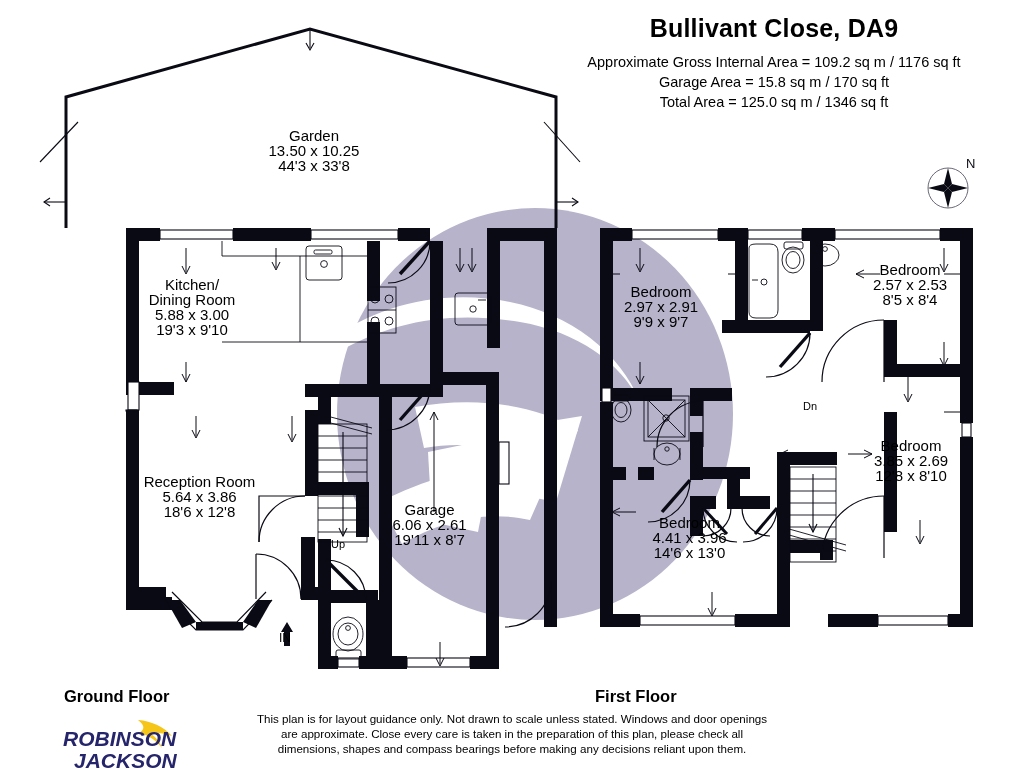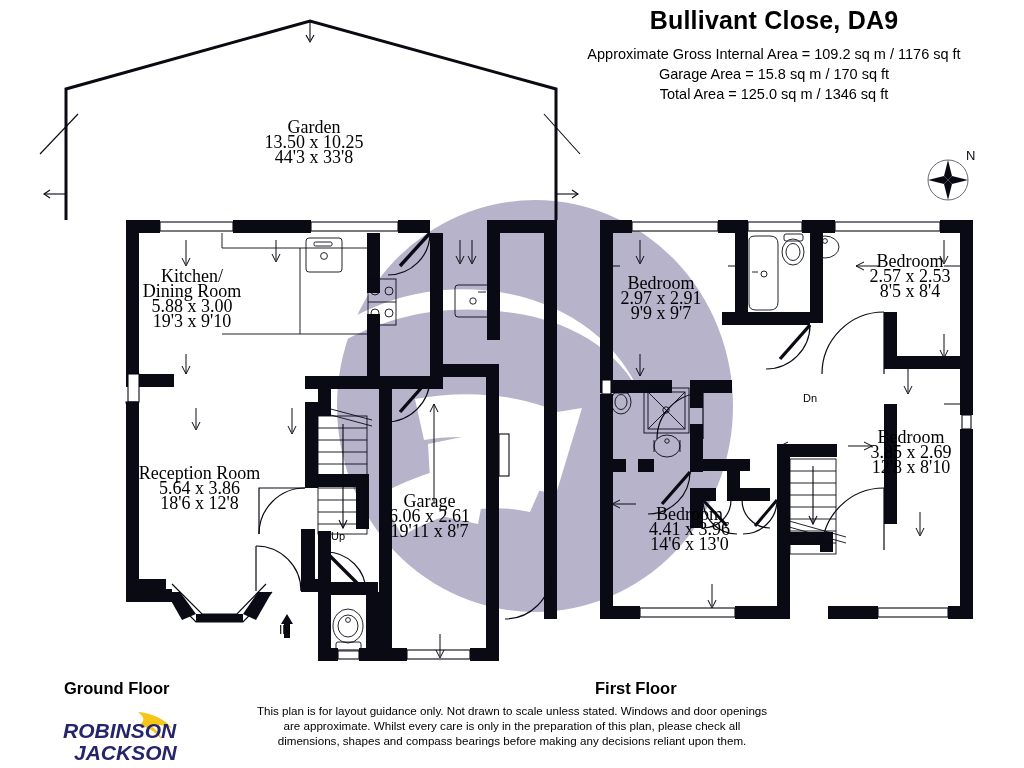--- a/index.html
+++ b/index.html
@@ -1,43 +1,43 @@
 <!DOCTYPE html>
 <html><head>
 <meta charset="utf-8">
 <style>
   html,body{margin:0;padding:0;background:#ffffff;}
   body{
     width:1024px;height:768px;overflow:hidden;position:relative;
     font-family:"Liberation Sans","DejaVu Sans",sans-serif;
     color:#000;
   }
-  .stage{position:absolute;left:0;top:4px;width:1024px;height:588px;}
+  .stage{position:absolute;left:0;top:12px;width:1024px;height:588px;}
 
   
   .title{
     position:absolute;left:524px;top:2px;width:500px;text-align:center;
     font-size:25px;font-weight:bold;letter-spacing:.2px;
   }
   .areas{
     position:absolute;left:524px;top:40px;width:500px;text-align:center;
     font-size:14.5px;line-height:20px;
   }
   .areas div{white-space:nowrap;}
 
   
   .watermark{position:absolute;left:320px;top:190px;width:430px;height:420px;
     opacity:1;pointer-events:none;}
 
   
   .plan{position:absolute;left:0;top:0;width:1024px;height:768px;}
 
   
-  .lbl{position:absolute;text-align:center;font-size:18px;line-height:15px;
-       white-space:nowrap;font-family:Liberation Serif, serif;}
+  .lbl{position:absolute;text-align:center;font-size:15px;line-height:15px;
+       white-space:nowrap;}
   .lbl .nm{}
   .lbl .dm{}
   .boxed{border:1px solid #000;background:#fff;padding:1px 6px 2px 6px;}
 
   .tiny{position:absolute;font-size:11px;}
 
   
   .floorcap{position:absolute;font-size:16.5px;font-weight:bold;}
 
   
@@ -501,21 +501,21 @@
       <path d="M46 34 L30 30 L26 34 L30 38 Z"></path>
     </g>
     <text x="44" y="14" font-family="Liberation Sans, sans-serif" font-size="13" fill="#0a0a14">N</text>
   </svg>
 
   <div class="floorcap" style="left:64px;top:675px;text-align:right;">Ground Floor</div>
   <div class="floorcap" style="left:595px;top:675px;">First Floor</div>
 
   <div class="disclaimer">
     <div>This plan is for layout guidance only. Not drawn to scale unless stated. Windows and door openings</div>
-    <div>are approximate. Whilst every care is only in the preparation of this plan, please check all</div>
+    <div>are approximate. Close every care is taken in the preparation of this plan, please check all</div>
     <div>dimensions, shapes and compass bearings before making any decisions reliant upon them.</div>
   </div>
 
   <svg class="logo" viewBox="0 0 150 56">
     <g>
       <path d="M78 2 C92 3 104 9 112 18 C104 15 96 14 90 15 C96 19 100 24 102 30
                C96 22 88 17 79 15 C84 12 86 8 78 2 Z" fill="#f5c518"></path>
     </g>
     <text x="3" y="28" font-family="Liberation Sans, sans-serif" font-size="21" font-weight="bold" font-style="italic" fill="#26256b">ROBINSON</text>
     <text x="14" y="50" font-family="Liberation Sans, sans-serif" font-size="21" font-weight="bold" font-style="italic" fill="#26256b">JACKSON</text>

